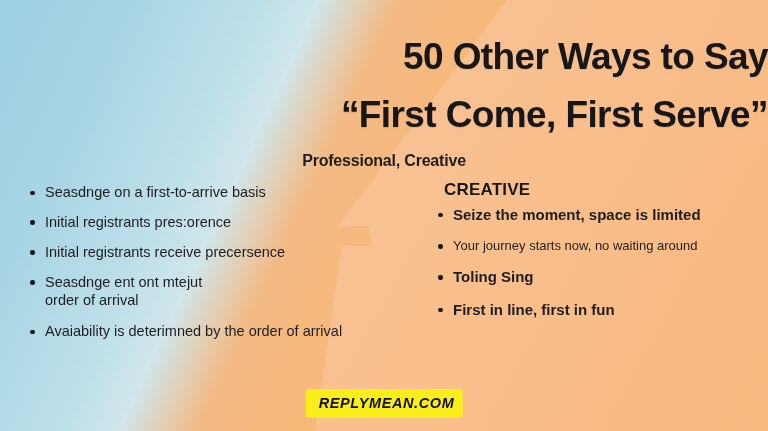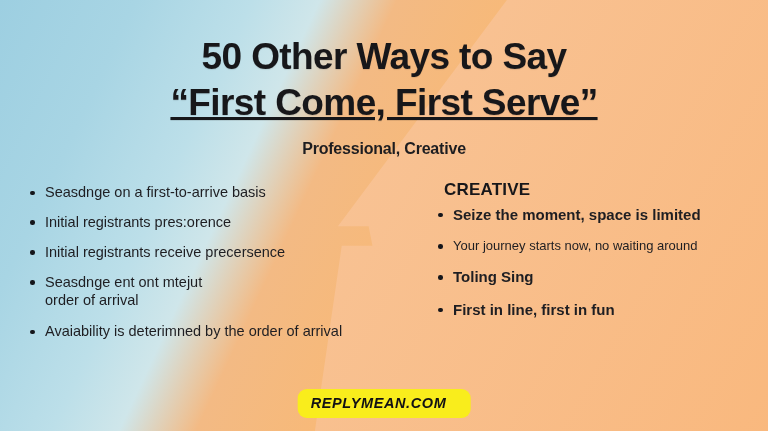--- a/index.html
+++ b/index.html
@@ -50,23 +50,24 @@
     width: 768px;
     text-align: center;
     z-index: 5;
   }
   .title-line {
     color: #17171a;
     font-weight: 700;
     letter-spacing: -0.6px;
     line-height: 1.14;
     text-shadow: 0 1px 1px rgba(0,0,0,0.10);
+    text-align: right;
   }
   #title-line-1 { font-size: 37px; margin-top: 36px; }
-  #title-line-2 { font-size: 37px; margin-top: 4px; text-decoration: underline; }
+  #title-line-2 { font-size: 37px; margin-top: 16px; }
   #subtitle {
     margin-top: 16px;
     font-size: 16px;
     font-weight: 700;
     color: #1d1d20;
     letter-spacing: -0.2px;
   }
 
   
   .column { position: absolute; z-index: 6; }
@@ -123,22 +124,22 @@
     font-weight: 400;
   }
 
   
   #footer-badge {
     position: absolute;
     left: 50%;
     transform: translateX(-50%);
     bottom: 13px;
     background: #f9ed1c;
-    padding: 5px 24px 6px 13px;
-    border-radius: 9px;
+    padding: 5px 8px 6px 13px;
+    border-radius: 3px;
     z-index: 8;
   }
   #footer-badge-text {
     font-size: 14.5px;
     font-weight: 700;
     font-style: italic;
     color: #111114;
     letter-spacing: 0.6px;
   }
 </style>

